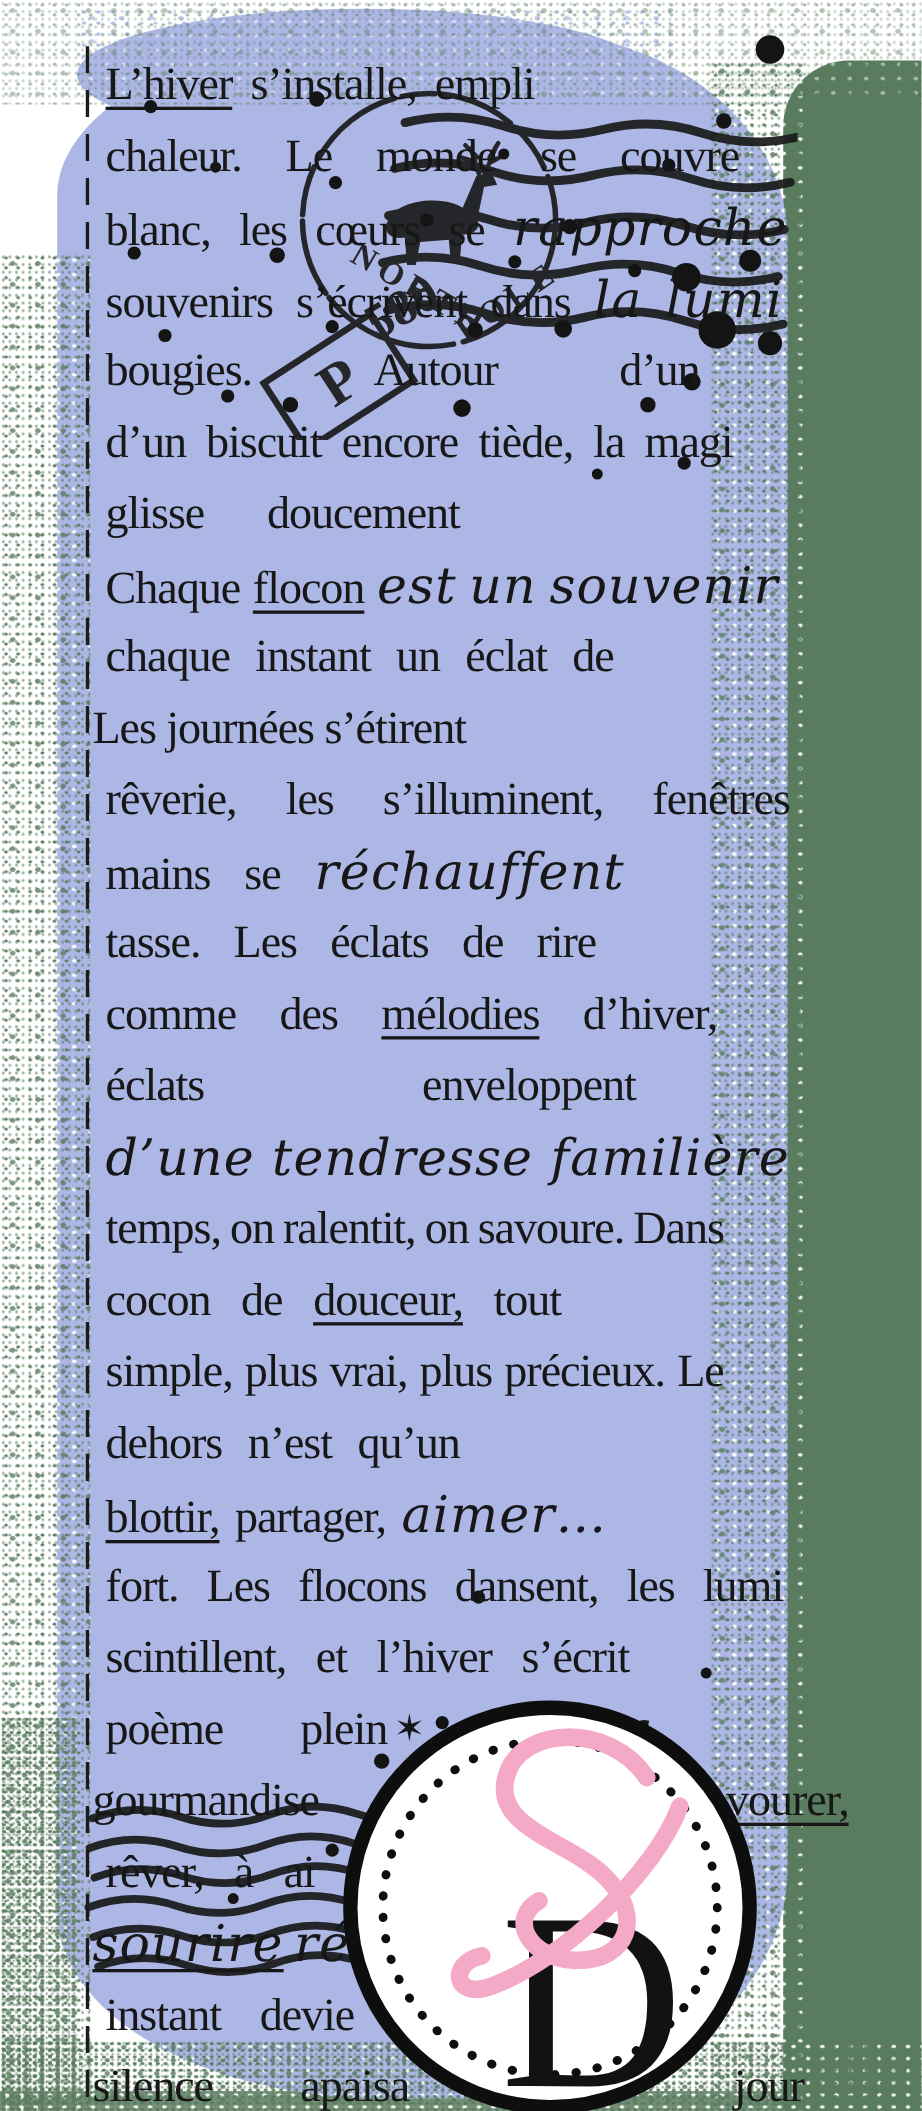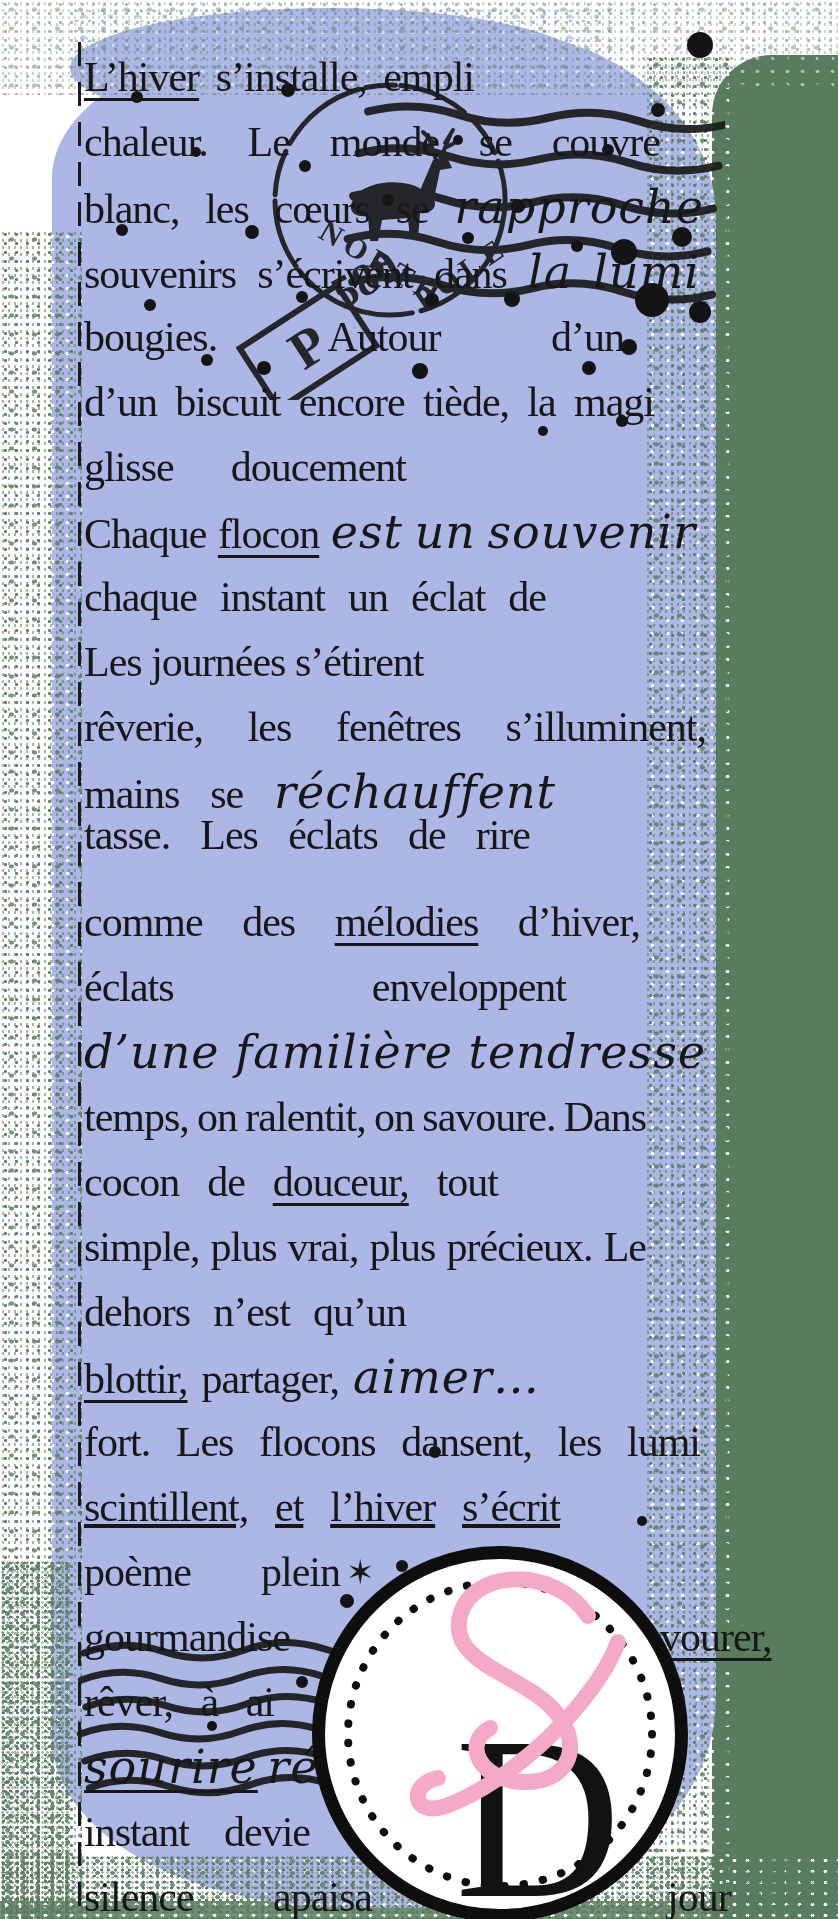--- a/index.html
+++ b/index.html
@@ -24,21 +24,21 @@
         border-radius:300px 240px 260px 300px / 150px 190px 210px 170px;z-index:3;}
   #blob2{position:absolute;left:70px;top:8px;width:520px;height:120px;background:#adb7e6;
         border-radius:50%;z-index:3;}
   #dash-line{position:absolute;left:78px;top:42px;width:3px;height:1877px;z-index:5;
         background:repeating-linear-gradient(to bottom,#1b1b1b 0 24px,transparent 24px 40px);}
 
   
   #poem{position:absolute;left:0;top:0;width:838px;height:1919px;z-index:5;}
   .line{position:absolute;left:84px;white-space:nowrap;font-size:42px;line-height:54px;
         letter-spacing:-1px;}
-  .line.j{display:flex;justify-content:space-between;align-items:baseline;}
+  .line.j{display:flex;justify-content:space-between;align-items:baseline;margin-left:12px;}
   .script{font-family:"DejaVu Serif",serif;font-style:italic;font-size:46px;letter-spacing:1px;}
   .u{text-decoration:underline;text-decoration-thickness:3px;text-underline-offset:7px;
      text-decoration-color:#171717;}
   .frag{position:absolute;top:0;}
   .star{font-family:"DejaVu Sans",sans-serif;font-size:34px;letter-spacing:0;}
 
   
   #stamp-svg{position:absolute;left:225px;top:55px;z-index:4;}
   #waves-bottom{position:absolute;left:70px;top:1630px;z-index:4;}
   .ink{stroke:#1a1a1a;fill:none;stroke-linecap:round;}
@@ -209,49 +209,49 @@
         <span>chaque</span>
         <span>instant</span>
         <span>un</span>
         <span>éclat</span>
         <span>de</span>
       </div>
       <div class="line" style="top: 635px; width: 740px;"><span>Les journées s’étirent</span></div>
       <div class="line j" style="top: 700px; width: 622px;">
         <span>rêverie,</span>
         <span>les</span>
+        <span>s’illuminent,</span>
         <span>fenêtres</span>
-        <span>s’illuminent,</span>
       </div>
       <div class="line j" style="top: 765px; width: 472px;">
         <span>mains</span>
         <span>se</span>
         <span class="script">réchauffent</span>
       </div>
-      <div class="line j" style="top: 808px; width: 446px; text-align: center;">
+      <div class="line j" style="top: 830px; width: 446px; text-align: center;">
         <span>tasse.</span>
         <span>Les</span>
         <span>éclats</span>
         <span>de</span>
         <span>rire</span>
       </div>
       <div class="line j" style="top: 895px; width: 556px;">
         <span>comme</span>
         <span>des</span>
         <span class="u">mélodies</span>
         <span>d’hiver,</span>
       </div>
       <div class="line j" style="top: 960px; width: 482px;">
         <span>éclats</span>
         <span>enveloppent</span>
       </div>
       <div class="line j" style="top: 1025px; width: 622px;">
         <span class="script">d’une</span>
+        <span class="script">tendresse</span>
         <span class="script">familière</span>
-        <span class="script">tendresse</span>
       </div>
       <div class="line j" style="top: 1090px; width: 562px;">
         <span>temps,</span>
         <span>on</span>
         <span>ralentit,</span>
         <span>on</span>
         <span>savoure.</span>
         <span>Dans</span>
       </div>
       <div class="line j" style="top: 1155px; width: 414px;">
@@ -279,21 +279,21 @@
         <span class="script">aimer…</span>
       </div>
       <div class="line j" style="top: 1415px; width: 616px;">
         <span>fort.</span>
         <span>Les</span>
         <span>flocons</span>
         <span>dansent,</span>
         <span>les</span>
         <span>lumi</span>
       </div>
-      <div class="line j" style="top: 1480px; width: 476px; text-decoration: underline;">
+      <div class="line j" style="top: 1480px; width: 476px;">
         <span>scintillent,</span>
         <span>et</span>
         <span>l’hiver</span>
         <span>s’écrit</span>
       </div>
       <div class="line" style="top: 1610px; width: 740px;"><span>gourmandise</span><span class="u frag" style="left: 576px;">vourer,</span></div>
       <div class="line j" style="top: 1545px; width: 256px;">
         <span>poème</span>
         <span>plein</span>
         <span class="star frag" style="left: 262px;">✶</span>

